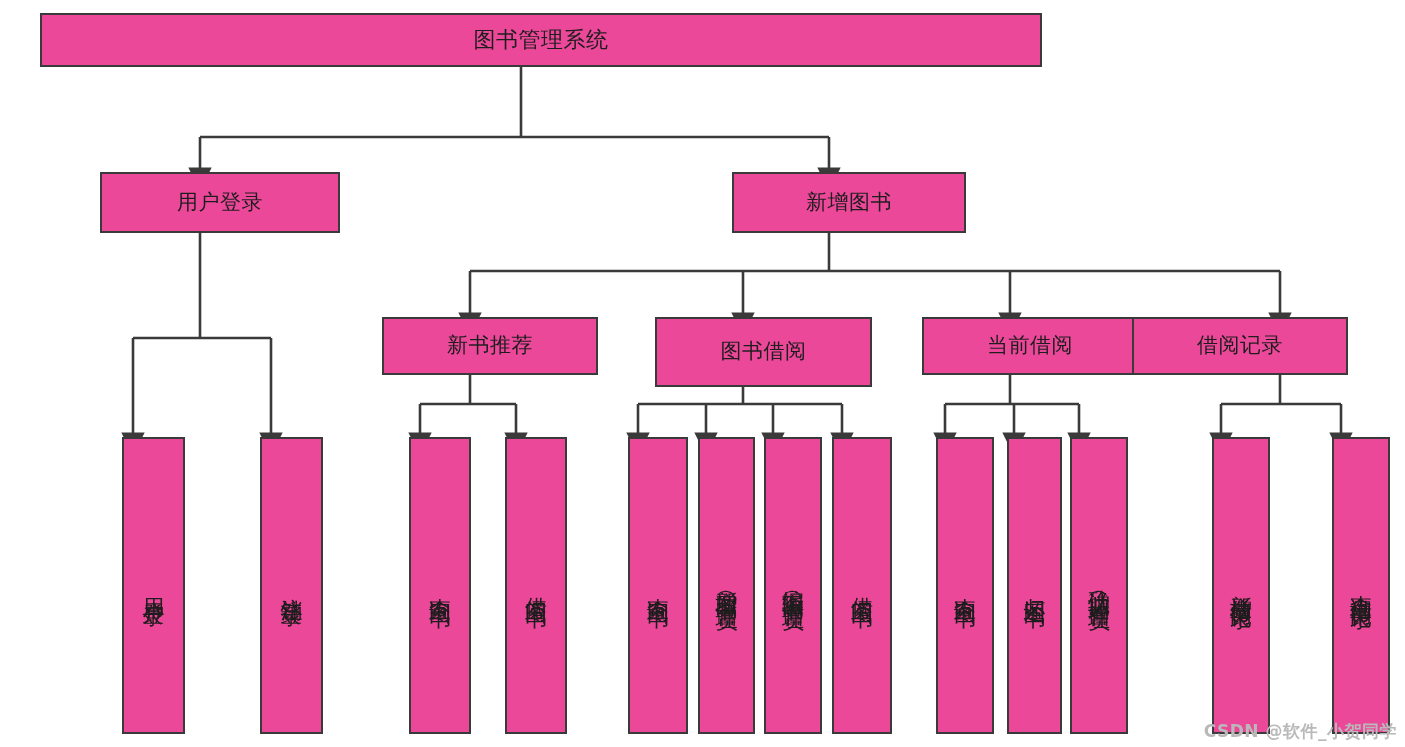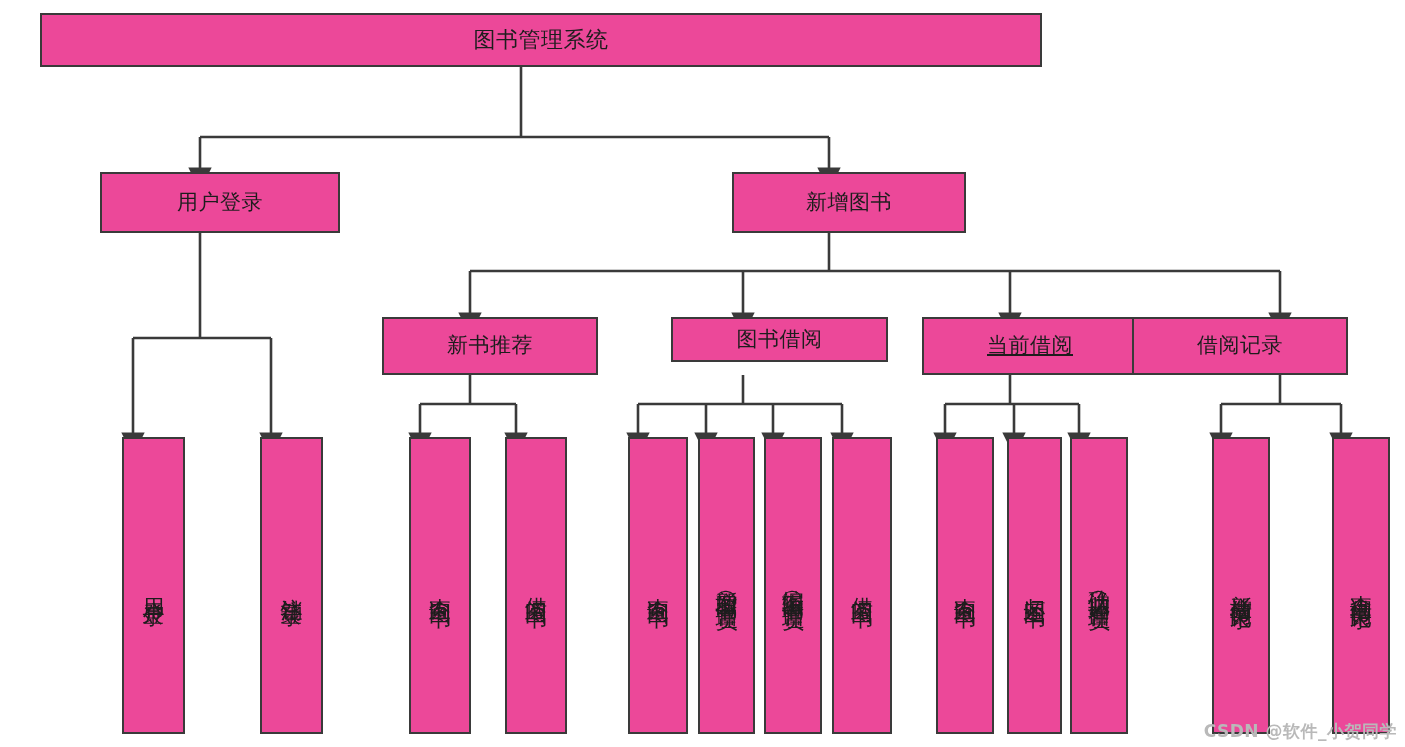--- a/index.html
+++ b/index.html
@@ -130,24 +130,24 @@
   <div class="node horiz" id="node-l2-0" style="left: 80px; top: 172px; width: 240px; height: 61px;">
     <span class="label">用户登录</span>
   </div>
   <div class="node horiz" id="node-l2-1" style="left: 712px; top: 172px; width: 234px; height: 61px;">
     <span class="label">新增图书</span>
   </div>
 
   <div class="node horiz" id="node-l3-0" style="left: 362px; top: 317px; width: 216px; height: 58px;">
     <span class="label">新书推荐</span>
   </div>
-  <div class="node horiz" id="node-l3-1" style="left: 651px; top: 317px; width: 217px; height: 45px;">
+  <div class="node horiz" id="node-l3-1" style="left: 635px; top: 317px; width: 217px; height: 70px;">
     <span class="label">图书借阅</span>
   </div>
-  <div class="node horiz" id="node-l3-2" style="left: 902px; top: 317px; width: 216px; height: 58px; text-decoration: underline;">
+  <div class="node horiz" id="node-l3-2" style="left: 902px; top: 317px; width: 216px; height: 58px;">
     <span class="label">当前借阅</span>
   </div>
   <div class="node horiz" id="node-l3-3" style="left: 1112px; top: 317px; width: 216px; height: 58px;">
     <span class="label">借阅记录</span>
   </div>
 
   <div class="node vert" id="node-leaf-0" style="left: 102px; top: 437px; width: 63px; height: 297px;">
     <span class="label">用户登录</span>
   </div>
   <div class="node vert" id="node-leaf-1" style="left: 240px; top: 437px; width: 63px; height: 297px;">

